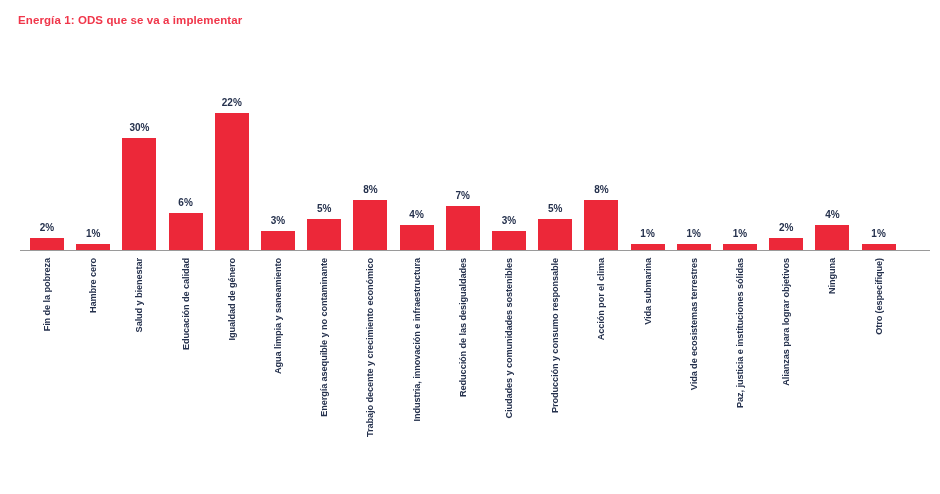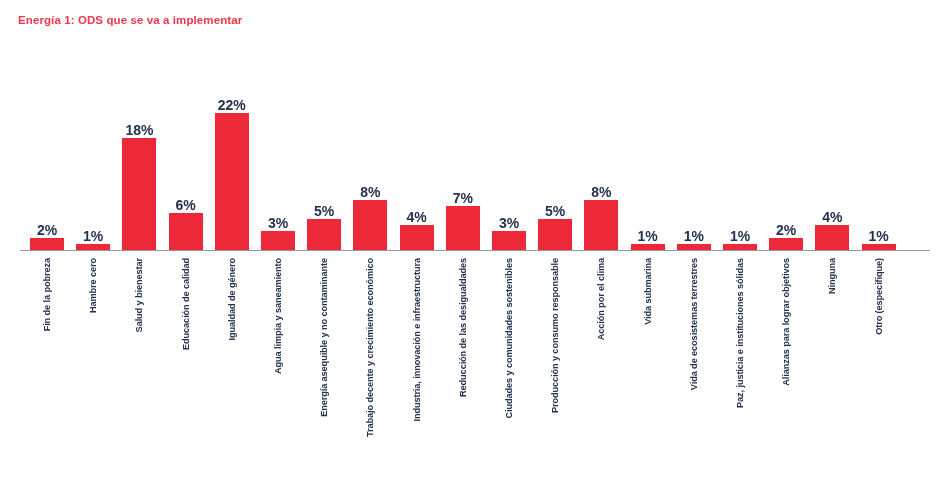--- a/index.html
+++ b/index.html
@@ -56,21 +56,21 @@
     width: 34px;
     background: #ec2839;
     bottom: auto;
   }
 
   .bar-value {
     position: absolute;
     left: 0;
     width: 46px;
     text-align: center;
-    font-size: 14px;
+    font-size: 10px;
     font-weight: bold;
     color: #25314d;
     white-space: nowrap;
   }
 
   .bar-label {
     position: absolute;
     top: 258px;
     left: 23px;
     font-size: 9.2px;
@@ -94,21 +94,21 @@
       <div class="bar-value" style="top: 221.545px;">2%</div>
       <div class="bar-label">Fin de la pobreza</div>
     </div>
     <div class="bar-group" style="left: 70.2px;">
       <div class="bar-rect" style="top: 243.773px; height: 6.22727px; background: rgb(236, 40, 57);"></div>
       <div class="bar-value" style="top: 227.773px;">1%</div>
       <div class="bar-label">Hambre cero</div>
     </div>
     <div class="bar-group" style="left: 116.4px;">
       <div class="bar-rect" style="top: 137.909px; height: 112.091px; background: rgb(236, 40, 57);"></div>
-      <div class="bar-value" style="top: 121.909px;">18%</div>
+      <div class="bar-value" style="top: 121.909px;">30%</div>
       <div class="bar-label">Salud y bienestar</div>
     </div>
     <div class="bar-group" style="left: 162.6px;">
       <div class="bar-rect" style="top: 212.636px; height: 37.3636px; background: rgb(236, 40, 57);"></div>
       <div class="bar-value" style="top: 196.636px;">6%</div>
       <div class="bar-label">Educación de calidad</div>
     </div>
     <div class="bar-group" style="left: 208.8px;">
       <div class="bar-rect" style="top: 113px; height: 137px; background: rgb(236, 40, 57);"></div>
       <div class="bar-value" style="top: 97px;">22%</div>

